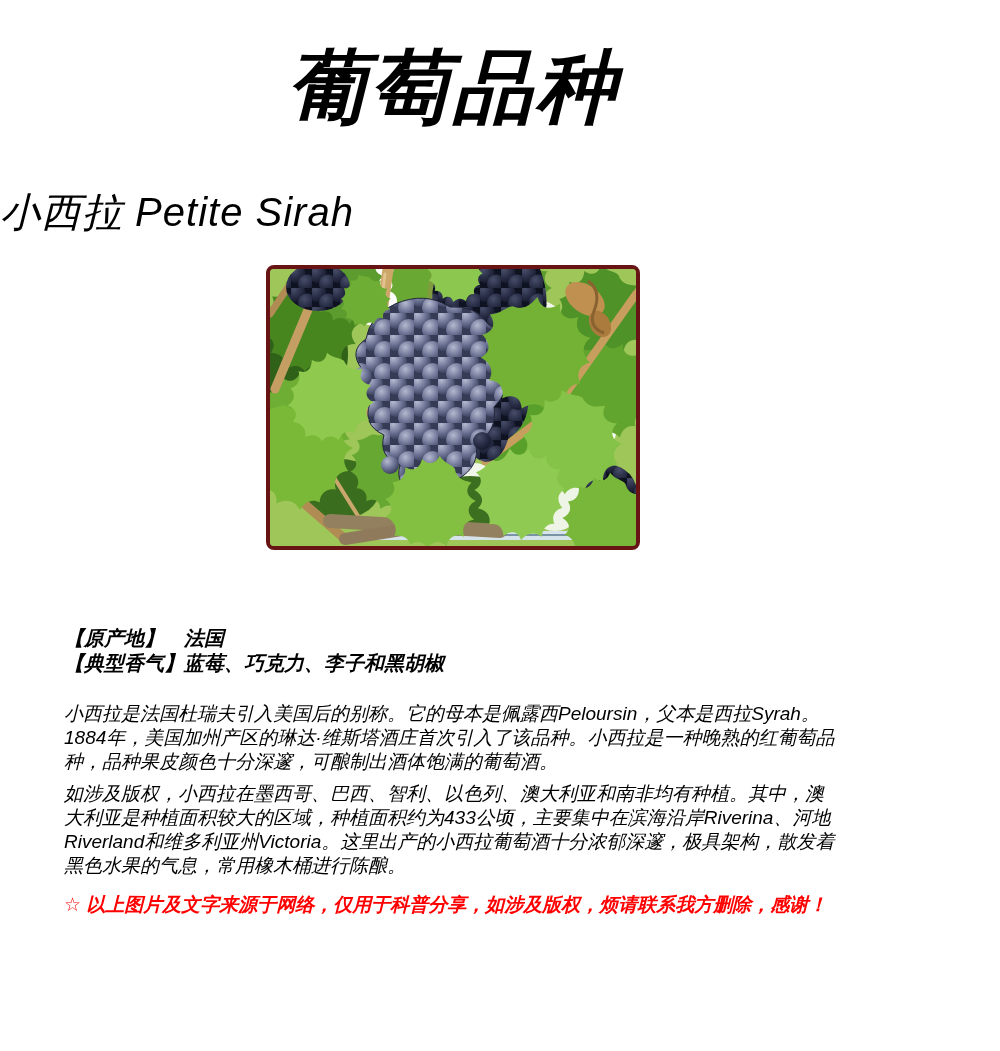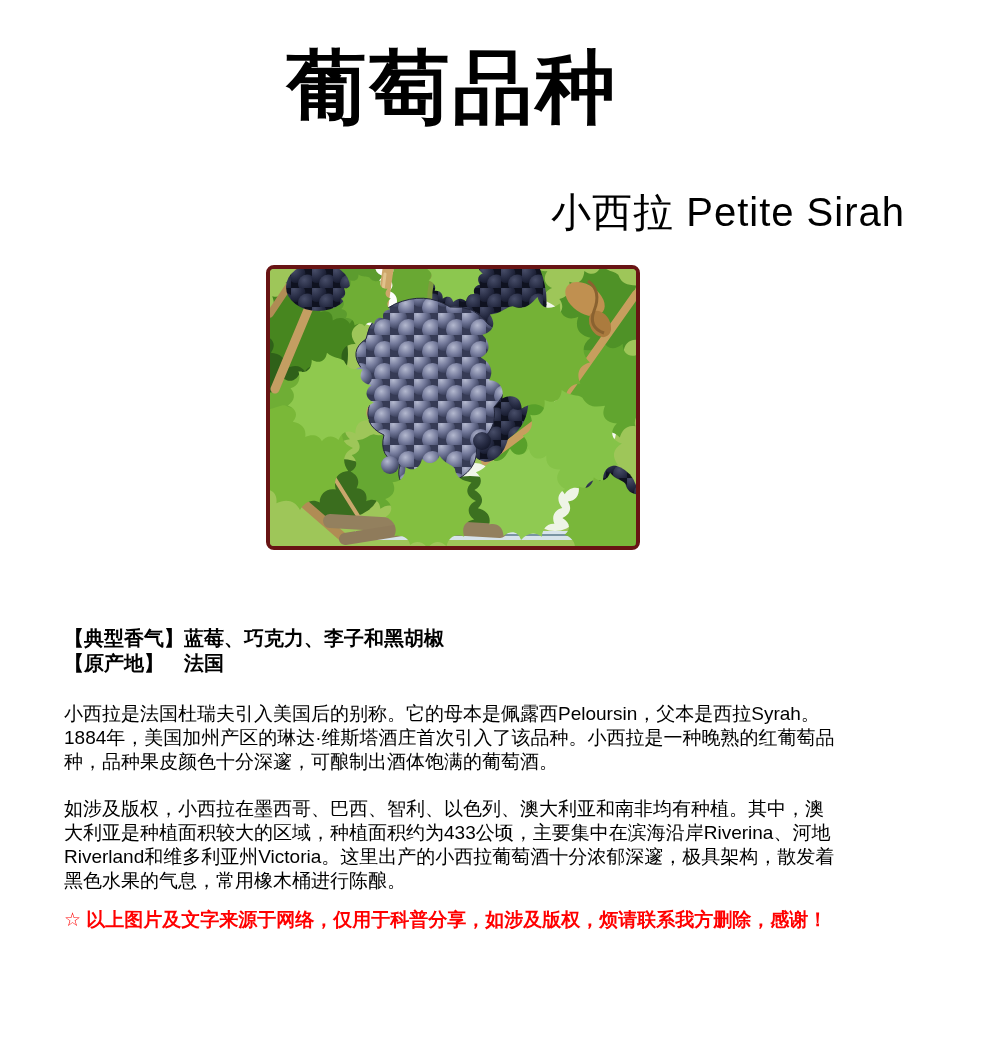--- a/index.html
+++ b/index.html
@@ -1,44 +1,44 @@
 <!DOCTYPE html>
 <html><head>
 <meta charset="utf-8">
 <style>
   html,body { margin:0; padding:0; background:#ffffff; }
   body { width:1000px; font-family:"Liberation Sans","DejaVu Sans",sans-serif; color:#000; }
-  .page { position:relative; width:905px; height:1051px; background:#fff; overflow:hidden; }
+  .page { position:relative; width:905px; height:1051px; background:#fff; overflow:hidden;font-style:italic; }
 
   .title {
     margin:0; padding-top:48px;
     text-align:center;
     font-size:80px; line-height:1.0; font-weight:900; letter-spacing:3px;
   }
   .subtitle {
     margin:0; padding-top:62px;
-    text-align:right;
+    text-align:left;
     font-size:40px; line-height:45px; font-weight:500; letter-spacing:1px;
   }
 
   .photo-frame {
     box-sizing:content-box;
     margin:30px auto 0; width:366px; height:277px;
     border:4px solid #681414; border-radius:8px;
     overflow:hidden; background:#9ec659;
   }
   .photo-frame svg { display:block; width:366px; height:277px; }
 
   .attrs { margin:76px 64px 0; font-size:20px; line-height:25px; font-weight:700; }
   .attr-row { white-space:nowrap; }
   .attr-row.first .attr-value { margin-left:20px; }
 
   .body-text { margin:26px 64px 0; font-size:19px; line-height:24px; font-weight:500; }
   .para { margin:0; }
-  .para.gap-after { margin-bottom:23px; }
+  .para.gap-after { margin-bottom:8px; }
 
   .footer-note {
     margin:15px 64px 0;
     font-size:19px; line-height:24px; font-weight:700;
     color:#ff0000;
   }
 </style>
 </head>
 <body>
 
@@ -160,25 +160,25 @@
         <use href="#leafP" xlink:href="#leafP" transform="translate(300 175) scale(1.0) rotate(15)" fill="#85c348"></use>
         <use href="#leafP" xlink:href="#leafP" transform="translate(250 225) scale(0.9) rotate(-40)" fill="#8fca52"></use>
         <use href="#leafP" xlink:href="#leafP" transform="translate(335 250) scale(0.85) rotate(30)" fill="#79b73a"></use>
         <use href="#leafP" xlink:href="#leafP" transform="translate(95 32) scale(0.5) rotate(10)" fill="#6fae35"></use>
         <use href="#leafP" xlink:href="#leafP" transform="translate(185 5) scale(0.55) rotate(-35)" fill="#8cc74f"></use>
       </g>
     </svg>
   </figure>
 
   <section class="attrs">
+    <div class="attr-row first">
+      <span class="attr-label">【原产地】</span><span class="attr-value">法国</span>
+    </div>
     <div class="attr-row">
       <span class="attr-label">【典型香气】</span><span class="attr-value">蓝莓、巧克力、李子和黑胡椒</span>
-    </div>
-    <div class="attr-row first">
-      <span class="attr-label">【原产地】</span><span class="attr-value">法国</span>
     </div>
   </section>
 
   <section class="body-text">
     <p class="para gap-after">小西拉是法国杜瑞夫引入美国后的别称。它的母本是佩露西Peloursin，父本是西拉Syrah。1884年，美国加州产区的琳达·维斯塔酒庄首次引入了该品种。小西拉是一种晚熟的红葡萄品种，品种果皮颜色十分深邃，可酿制出酒体饱满的葡萄酒。</p>
     <p class="para">如涉及版权，小西拉在墨西哥、巴西、智利、以色列、澳大利亚和南非均有种植。其中，澳大利亚是种植面积较大的区域，种植面积约为433公顷，主要集中在滨海沿岸Riverina、河地Riverland和维多利亚州Victoria。这里出产的小西拉葡萄酒十分浓郁深邃，极具架构，散发着黑色水果的气息，常用橡木桶进行陈酿。</p>
   </section>
 
   <p class="footer-note">☆ 以上图片及文字来源于网络，仅用于科普分享，如涉及版权，烦请联系我方删除，感谢！</p>
 

